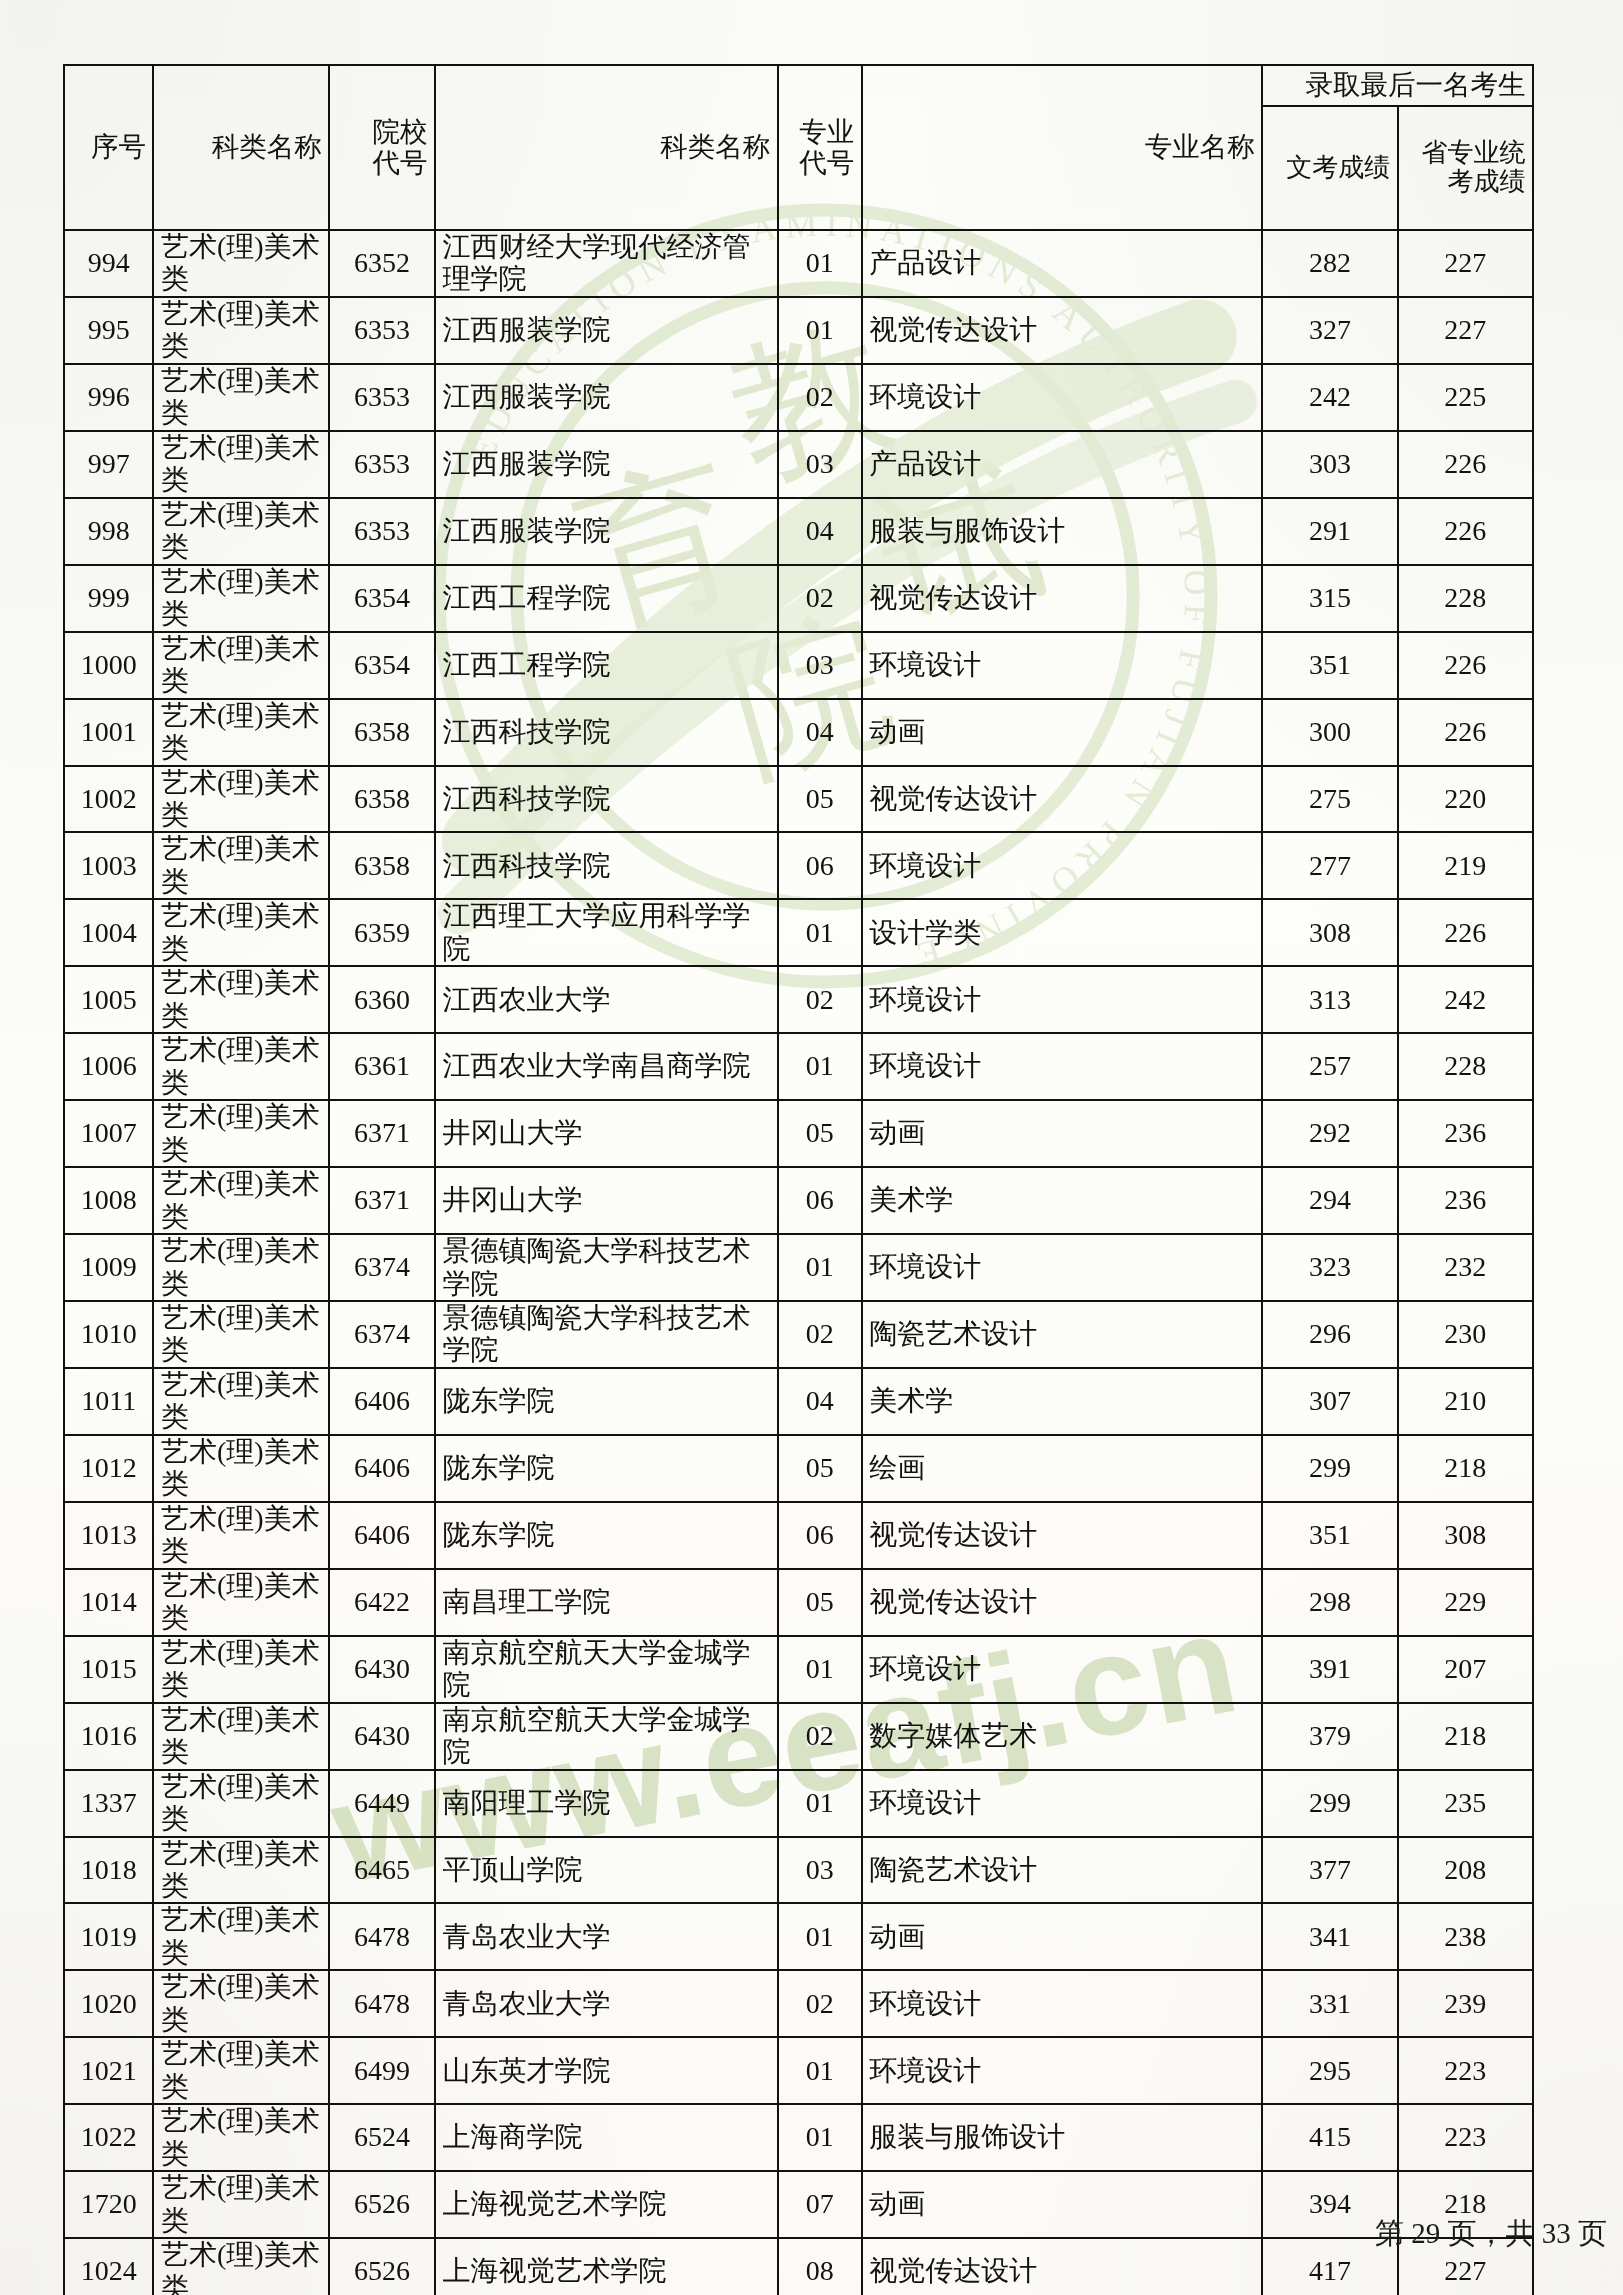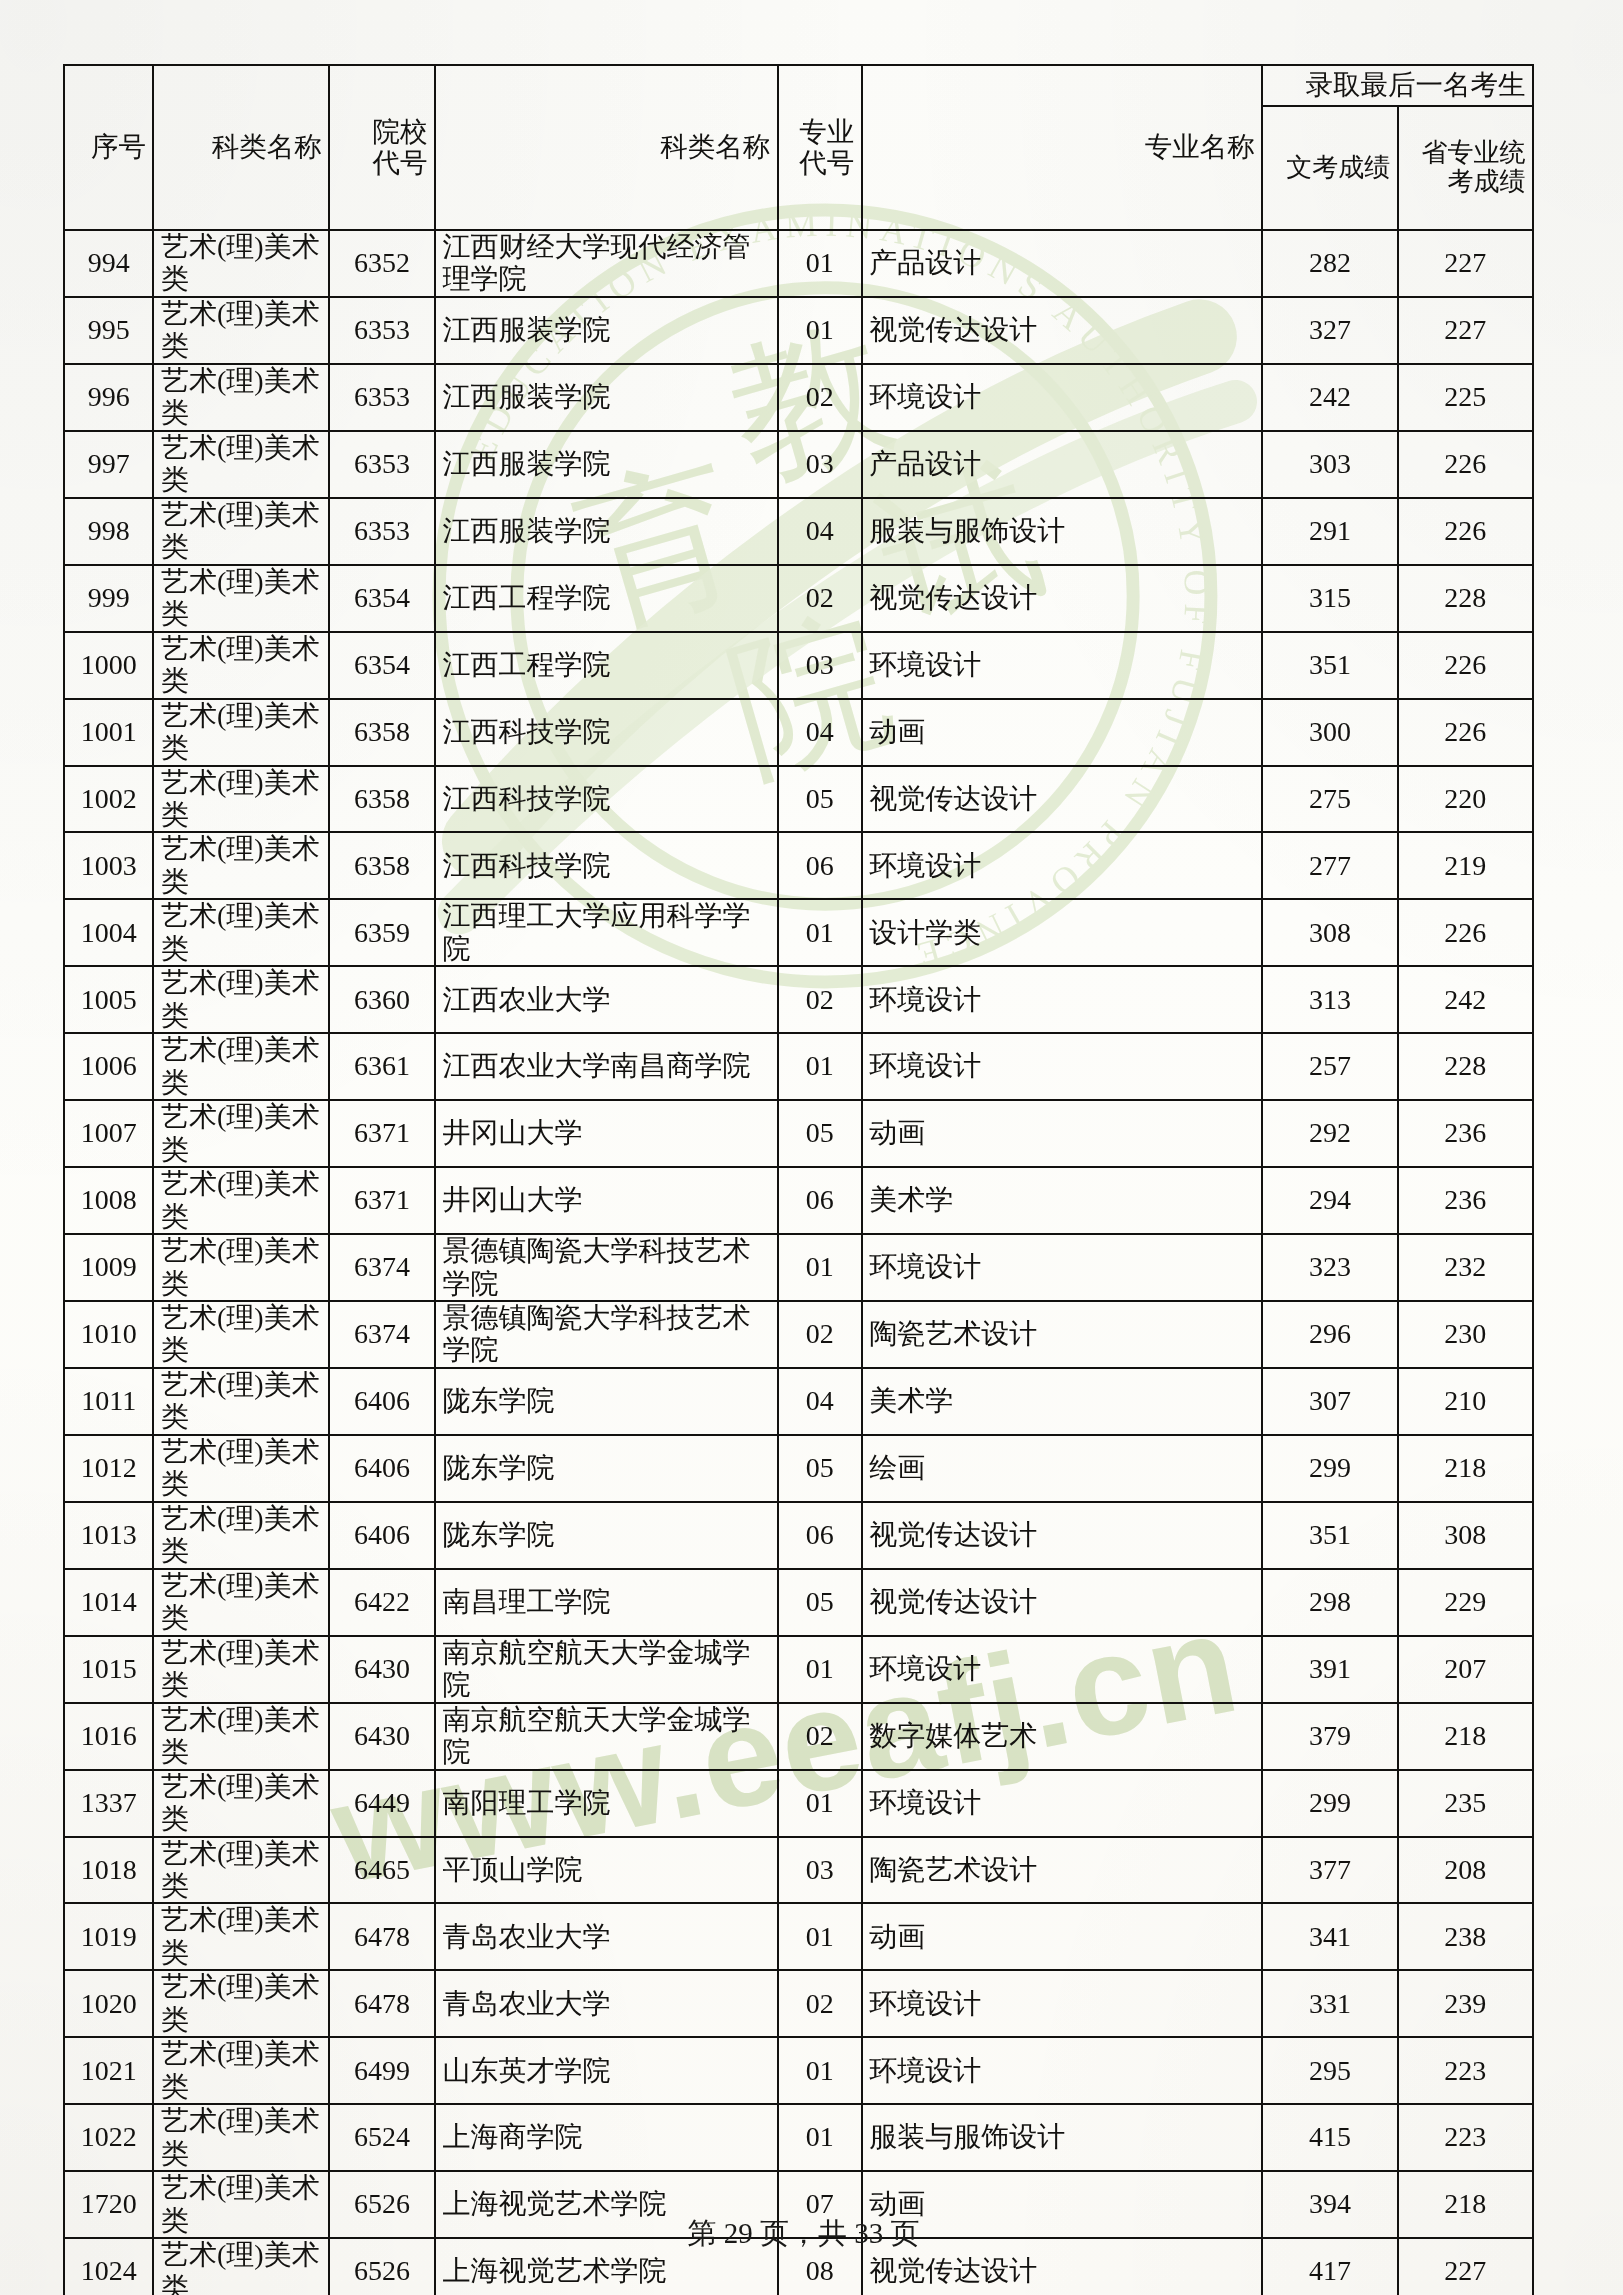--- a/index.html
+++ b/index.html
@@ -122,21 +122,21 @@
   col.c-mname { width: 367px; }
   col.c-wen   { width: 124px; }
   col.c-sheng { width: 124px; }
 
   
   .footer{
     position:absolute;
     left: 0;
     right: 16px;
     top: 2214px;
-    text-align:center;
+    text-align:right;
     font-size: 29px;
     color:#1a1a18;
     z-index: 3;
     font-family:"Liberation Serif","DejaVu Serif",serif;
   }
 </style>
 </head>
 <body>
 
 <div class="page"></div>

